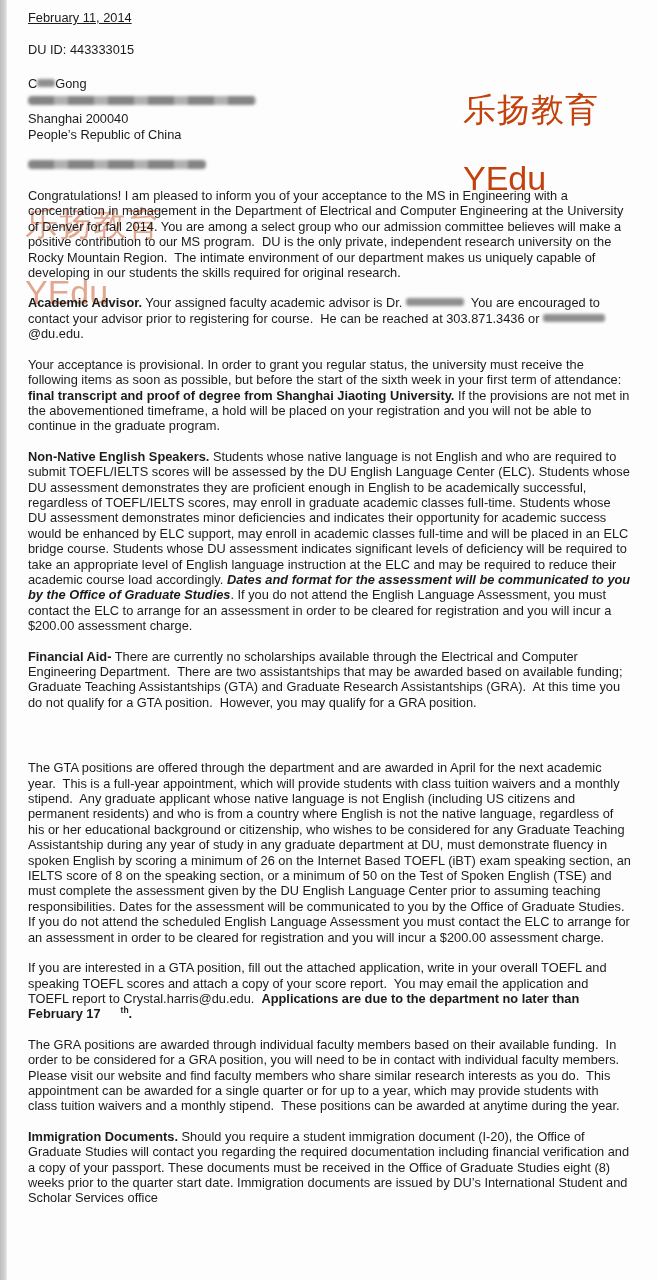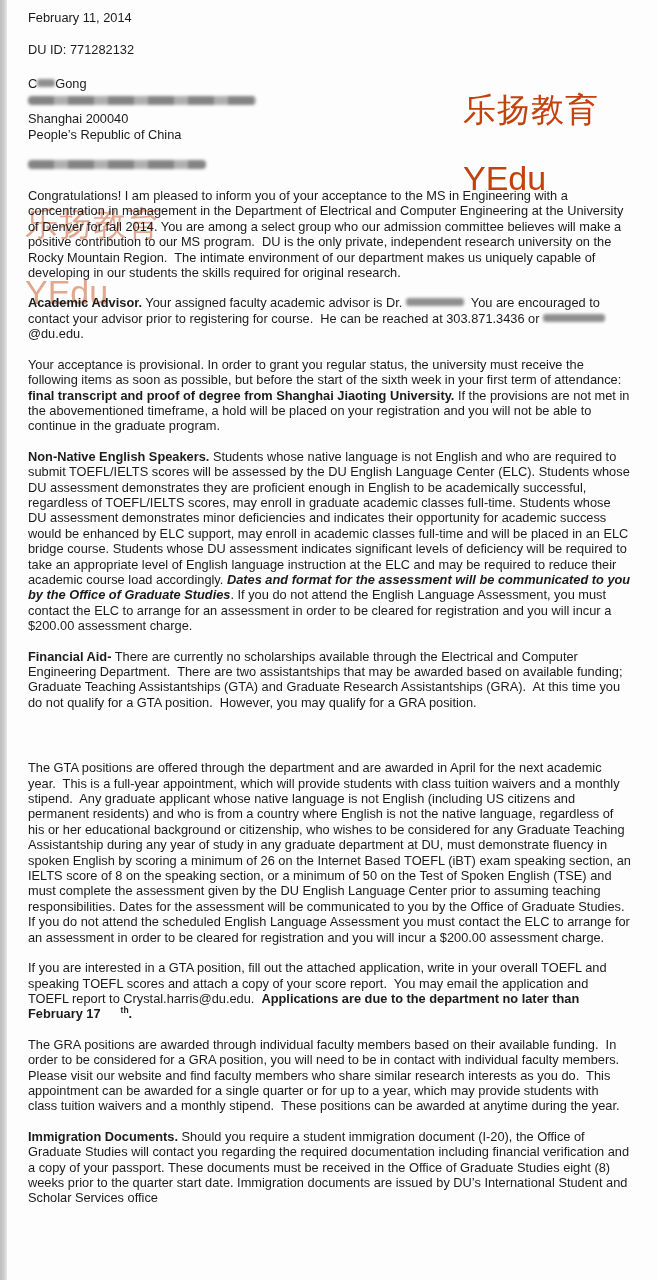--- a/index.html
+++ b/index.html
@@ -17,21 +17,21 @@
     position:relative;z-index:2;
     padding:10px 26px 0 28px;
     font-size:12.8px;line-height:15.4px;
   }
   .watermark{position:absolute;z-index:1;color:#c2410c;pointer-events:none;}
   .wm-right{left:463px;top:92px;}
   .wm-left{left:25px;top:206px;opacity:.45;}
   .wm-cn{font-size:33px;line-height:36px;letter-spacing:1px;font-family:"DejaVu Sans",sans-serif;}
   .wm-en{font-size:34px;line-height:36px;margin-top:32px;font-weight:400;}
   .hline{white-space:pre-wrap;}
-  .date{margin-bottom:17px;}
+  .date{margin-bottom:17px;text-decoration:underline;}
   .duid{margin-bottom:18px;}
   .recipient{margin-bottom:4px;}
   .city{}
   .country{margin-bottom:18px;}
   .salutation{margin-bottom:16px;}
   .blur-line{
     height:9px;border-radius:4px;filter:blur(1.7px);
     background:repeating-linear-gradient(90deg,#848484 0 26px,#b0b0b0 26px 40px);
   }
   .blur-line.addr{width:228px;margin:5px 0 6px 0;}
@@ -60,21 +60,21 @@
   <div class="wm-en">YEdu</div>
 </div>
 
 <div class="watermark wm-right">
   <div class="wm-cn">乐扬教育</div>
   <div class="wm-en">YEdu</div>
 </div>
 
 <div class="content">
   <div class="hline date">February 11, 2014</div>
-  <div class="hline duid">DU ID: 771282132</div>
+  <div class="hline duid">DU ID: 443333015</div>
 
   <div class="hline recipient"><span>C</span><span class="blur-bar w-initial"></span><span>Gong</span></div>
 
   <div class="blur-line addr"></div>
   <div class="hline city">Shanghai 200040</div>
   <div class="hline country">People’s Republic of China</div>
 
   <div class="blur-line contact"></div>
 
 

